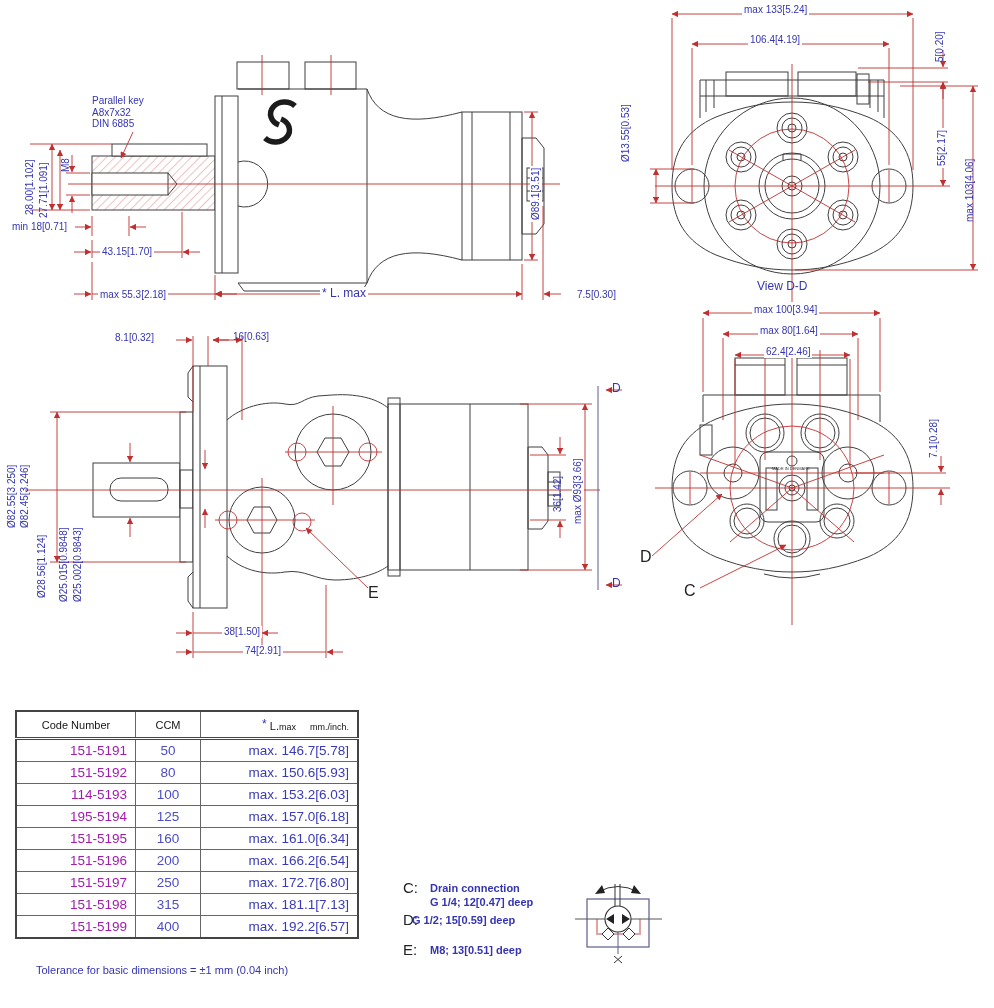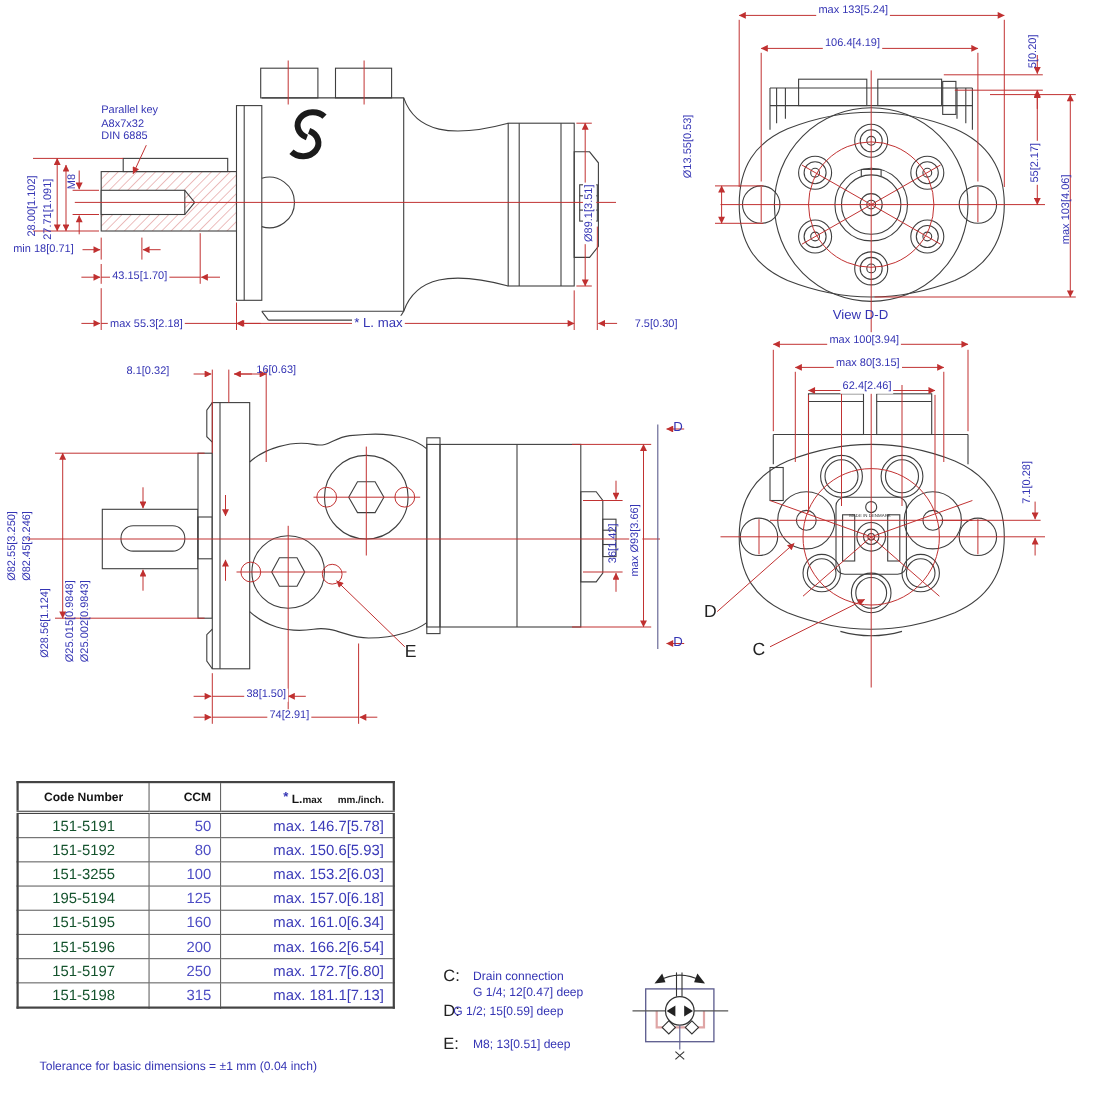--- a/index.html
+++ b/index.html
@@ -19,33 +19,33 @@
   .sec{color:#3434b4;font-size:12px;}
   .big{font-size:12px;}
   
   #spec-table{
     position:absolute;left:15px;top:710px;border-collapse:collapse;
     z-index:6;background:#fff;
   }
   #spec-table td,#spec-table th{border:1px solid #666;padding:0 8px;}
   #spec-table{border:2px solid #444;}
   #spec-table thead th{
-    font-size:11px;font-weight:bold;color:#151515;height:25px;
+    font-size:11px;font-weight:normal;color:#151515;height:25px;
     border-bottom:3px double #444;
   }
   #spec-table tbody td{height:21px;font-size:13.5px;}
-  .col-code{width:102px;text-align:center;color:#14532d;}
-  .col-ccm{width:48px;text-align:right;color:#4d4dc4;}
+  .col-code{width:102px;text-align:right;color:#a21caf;}
+  .col-ccm{width:48px;text-align:center;color:#4d4dc4;}
   .col-lmax{width:140px;text-align:right;color:#3a3ab8;}
   .hdr-star{color:#3434b4;font-size:12px;vertical-align:2px;}
   .hdr-sub{font-size:9px;}
   .hdr-unit{font-size:9px;padding-left:14px;}
   
   .leg-key{position:absolute;font-size:15px;color:#222;z-index:5;}
-  .leg-txt{position:absolute;font-size:11px;color:#3434b4;z-index:5;line-height:1.25;}
+  .leg-txt{position:absolute;font-size:11px;color:#3434b4;z-index:5;line-height:1.25;font-weight:bold;}
   #tolerance{position:absolute;left:36px;top:964px;font-size:11px;color:#3434b4;z-index:5;}
   .tiny{font-size:4px;color:#333;}
 </style>
 </head>
 <body>
 
 <div id="canvas">
 
 <svg width="994" height="1008" viewBox="0 0 994 1008">
   <defs>
@@ -375,21 +375,21 @@
 <div class="lbl rot" style="left:72px;top:602px">Ø25.002[0.9843]</div>
 <div class="lbl bgw" style="left:222px;top:626px">38[1.50]</div>
 <div class="lbl bgw" style="left:243px;top:645px">74[2.91]</div>
 <div class="lbl rot" style="left:552px;top:512px">36[1.42]</div>
 <div class="lbl rot bgw" style="left:572px;top:526px">max Ø93[3.66]</div>
 <div class="lbl callout" style="left:368px;top:584px">E</div>
 <div class="lbl sec" style="left:612px;top:382px">D</div>
 <div class="lbl sec" style="left:612px;top:577px">D</div>
 
 <div class="lbl bgw" style="left:752px;top:304px">max 100[3.94]</div>
-<div class="lbl bgw" style="left:758px;top:325px">max 80[3.15]</div>
+<div class="lbl bgw" style="left:758px;top:325px">max 80[1.64]</div>
 <div class="lbl bgw" style="left:764px;top:346px">62.4[2.46]</div>
 <div class="lbl rot" style="left:928px;top:458px">7.1[0.28]</div>
 <div class="lbl callout" style="left:640px;top:548px">D</div>
 <div class="lbl callout" style="left:684px;top:582px">C</div>
 <div class="lbl tiny" style="left:772px;top:467px">MADE IN DENMARK</div>
 
 <table id="spec-table">
   <thead>
     <tr>
       <th class="col-code" style="text-align:center">Code Number</th>
@@ -402,21 +402,21 @@
           <td class="col-code">151-5191</td>
           <td class="col-ccm">50</td>
           <td class="col-lmax">max. 146.7[5.78]</td>
         </tr>
     <tr>
           <td class="col-code">151-5192</td>
           <td class="col-ccm">80</td>
           <td class="col-lmax">max. 150.6[5.93]</td>
         </tr>
     <tr>
-          <td class="col-code">151-3255</td>
+          <td class="col-code">114-5193</td>
           <td class="col-ccm">100</td>
           <td class="col-lmax">max. 153.2[6.03]</td>
         </tr>
     <tr>
           <td class="col-code">195-5194</td>
           <td class="col-ccm">125</td>
           <td class="col-lmax">max. 157.0[6.18]</td>
         </tr>
     <tr>
           <td class="col-code">151-5195</td>
@@ -430,20 +430,25 @@
         </tr>
     <tr>
           <td class="col-code">151-5197</td>
           <td class="col-ccm">250</td>
           <td class="col-lmax">max. 172.7[6.80]</td>
         </tr>
     <tr>
           <td class="col-code">151-5198</td>
           <td class="col-ccm">315</td>
           <td class="col-lmax">max. 181.1[7.13]</td>
+        </tr>
+    <tr>
+          <td class="col-code">151-5199</td>
+          <td class="col-ccm">400</td>
+          <td class="col-lmax">max. 192.2[6.57]</td>
         </tr>
   </tbody>
 </table>
 
 <div class="leg-key" style="left:403px;top:879px">C:</div>
 <div class="leg-txt" style="left:430px;top:882px">
   <div>Drain connection</div>
   <div>G 1/4; 12[0.47] deep</div>
 </div>
 <div class="leg-key" style="left:403px;top:911px">D:</div>

